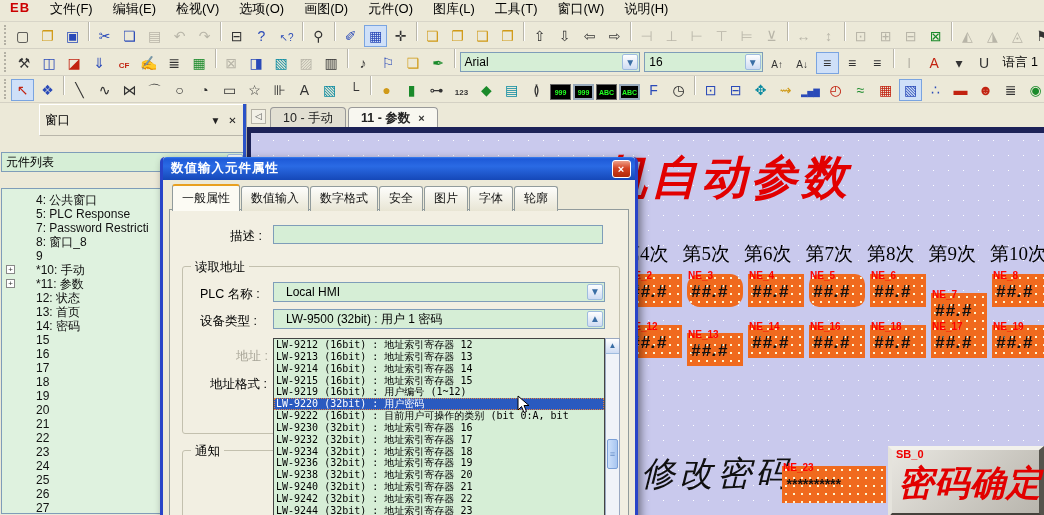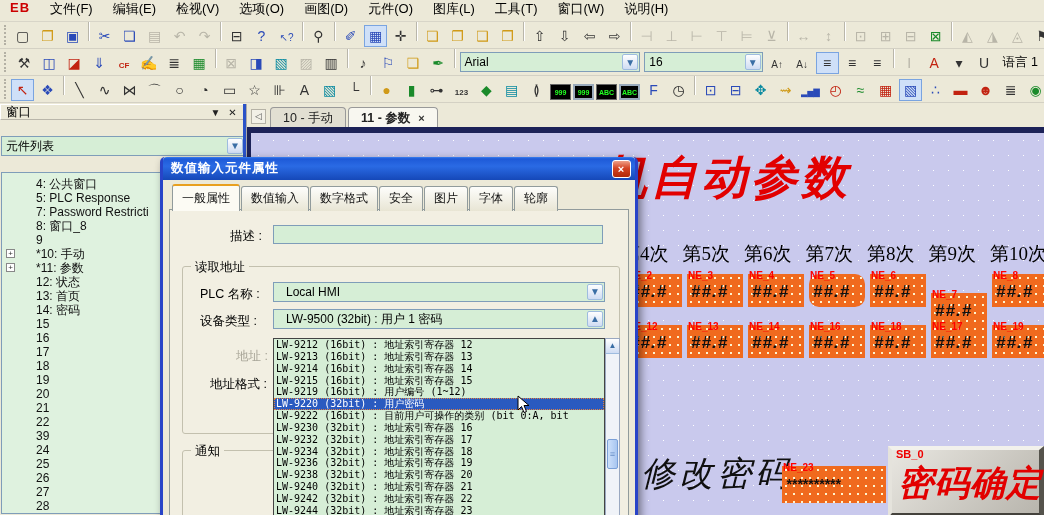--- a/index.html
+++ b/index.html
@@ -21,21 +21,21 @@
   .tbtn.d { color:#b8b5a8 !important; }
   .cy { color:#d09a18; } .cb { color:#2a4ab8; } .cg { color:#1a8a2a; } .cr { color:#c22210; } .ck { color:#333; } .cc { color:#0a8aa0; }
   .lcd { background:#000; color:#2f2 !important; font-size:7px !important; font-weight:bold; width:21px; height:16px; border:1px solid #666; }
   .lcd2 { background:#000; color:#2f2 !important; font-size:7px !important; font-weight:bold; width:21px; height:16px; border:2px solid #9ab; }
   .combo { background:#d6eed6; border:1px solid #7f9db9; height:20px; display:inline-flex; align-items:center; font-size:12px; padding-left:4px; position:relative; margin:0 2px; }
   .ddbtn { position:absolute; right:1px; top:1px; bottom:1px; width:16px; background:linear-gradient(180deg,#fefefe,#cfdcf3); border:1px solid #9ebcdf; border-radius:2px; color:#3a6ea5; font-size:10px; display:flex; align-items:center; justify-content:center; }
   .lang { font-size:12.5px; padding:0 6px; }
 
   
   .panel { position:absolute; left:0; top:104px; width:247px; bottom:0; background:#ece9d8; border-right:1px solid #aaa; display:flex; flex-direction:column; }
-  .panel-title { height:16px; display:flex; align-items:center; padding:0 5px; border:1px solid #fff; border-bottom:1px solid #b9b6aa; font-size:12.5px; }
+  .panel-title { height:32px; display:flex; align-items:center; padding:0 5px; border:1px solid #fff; border-bottom:1px solid #b9b6aa; font-size:12.5px;margin-left:39px; }
   .panel-title .sp { flex:1; }
   .ptbtn { width:15px; height:15px; display:flex; align-items:center; justify-content:center; font-size:10px; color:#222; margin-left:2px; }
   .panel-combo { margin:16px 1px; height:20px;font-family:Liberation Mono, monospace; }
   .tree { flex:1; background:#dff2df; border:1px solid #7f9db9; margin:0 1px 1px 1px; position:relative; overflow:hidden; font-size:12px; padding-top:4px; }
   .tree-item { height:14px; line-height:14px; padding-left:34px; white-space:nowrap; position:relative; color:#111; }
   .expbox { position:absolute; left:4px; top:2px; width:9px; height:9px; border:1px solid #888; background:#fff; font-size:8px; line-height:7px; text-align:center; color:#333; }
   .tree-up { position:absolute; right:10px; top:2px; width:13px; height:13px; font-size:8px; color:#4a6aaa; text-align:center; line-height:13px; }
   .splitter { position:absolute; right:0; top:0; bottom:0; width:3px; background:#2a52c8; }
 
   
@@ -145,21 +145,21 @@
       <div class="tree-item"><span>13: 首页</span></div>
       <div class="tree-item"><span>14: 密码</span></div>
       <div class="tree-item"><span>15</span></div>
       <div class="tree-item"><span>16</span></div>
       <div class="tree-item"><span>17</span></div>
       <div class="tree-item"><span>18</span></div>
       <div class="tree-item"><span>19</span></div>
       <div class="tree-item"><span>20</span></div>
       <div class="tree-item"><span>21</span></div>
       <div class="tree-item"><span>22</span></div>
-      <div class="tree-item"><span>39</span></div>
+      <div class="tree-item"><span>23</span></div>
       <div class="tree-item"><span>24</span></div>
       <div class="tree-item"><span>25</span></div>
       <div class="tree-item"><span>26</span></div>
       <div class="tree-item"><span>27</span></div>
       <div class="tree-item"><span>28</span></div>
     </div>
   <div class="splitter"></div>
 </div>
 
 <div class="tabbar">
@@ -176,21 +176,21 @@
       <span class="hdr" style="left: 184.5px;">第7次</span>
       <span class="hdr" style="left: 246px;">第8次</span>
       <span class="hdr" style="left: 307.5px;">第9次</span>
       <span class="hdr" style="left: 369px;">第10次</span>
     </div>
   <div class="cv-row" id="cvr1" style="top:141px">
       <div class="nfield" style="left: 0px;">
         <span class="nlabel">NE_2</span>
         <span class="nval">##.#</span>
       </div>
-      <div class="nfield" style="left: 61px;">
+      <div class="nfield" style="left: 61px; border-radius: 13px;">
         <span class="nlabel">NE_3</span>
         <span class="nval">##.#</span>
       </div>
       <div class="nfield" style="left: 122px;">
         <span class="nlabel">NE_4</span>
         <span class="nval">##.#</span>
       </div>
       <div class="nfield" style="left: 183px; border-radius: 10px;">
         <span class="nlabel">NE_5</span>
         <span class="nval">##.#</span>
@@ -206,21 +206,21 @@
       <div class="nfield" style="left: 366px;">
         <span class="nlabel">NE_8</span>
         <span class="nval">##.#</span>
       </div>
     </div>
   <div class="cv-row" id="cvr2" style="top:192px">
       <div class="nfield" style="left: 0px;">
         <span class="nlabel">NE_12</span>
         <span class="nval">##.#</span>
       </div>
-      <div class="nfield" style="left: 61px;">
+      <div class="nfield" style="left: 61px; margin-top: 8px;">
         <span class="nlabel">NE_13</span>
         <span class="nval">##.#</span>
       </div>
       <div class="nfield" style="left: 122px;">
         <span class="nlabel">NE_14</span>
         <span class="nval">##.#</span>
       </div>
       <div class="nfield" style="left: 183px;">
         <span class="nlabel">NE_16</span>
         <span class="nval">##.#</span>

